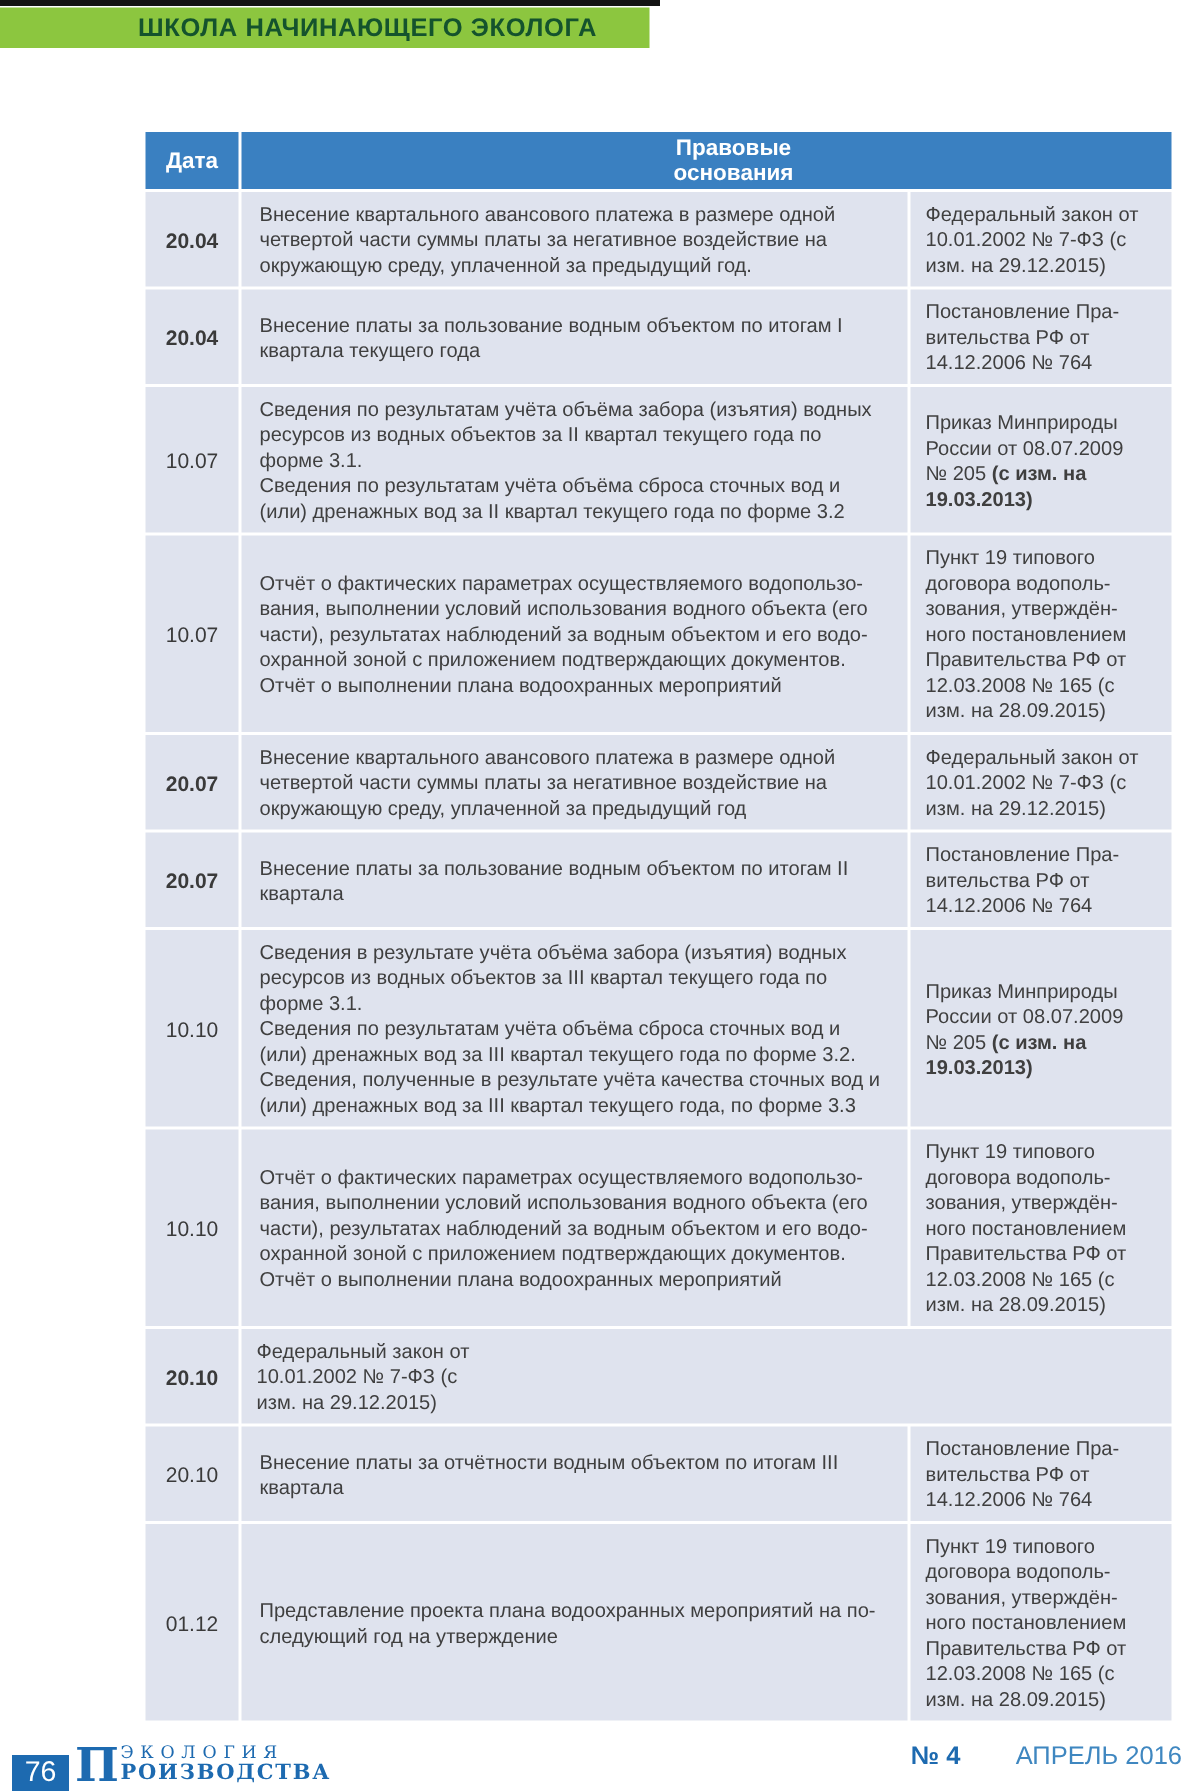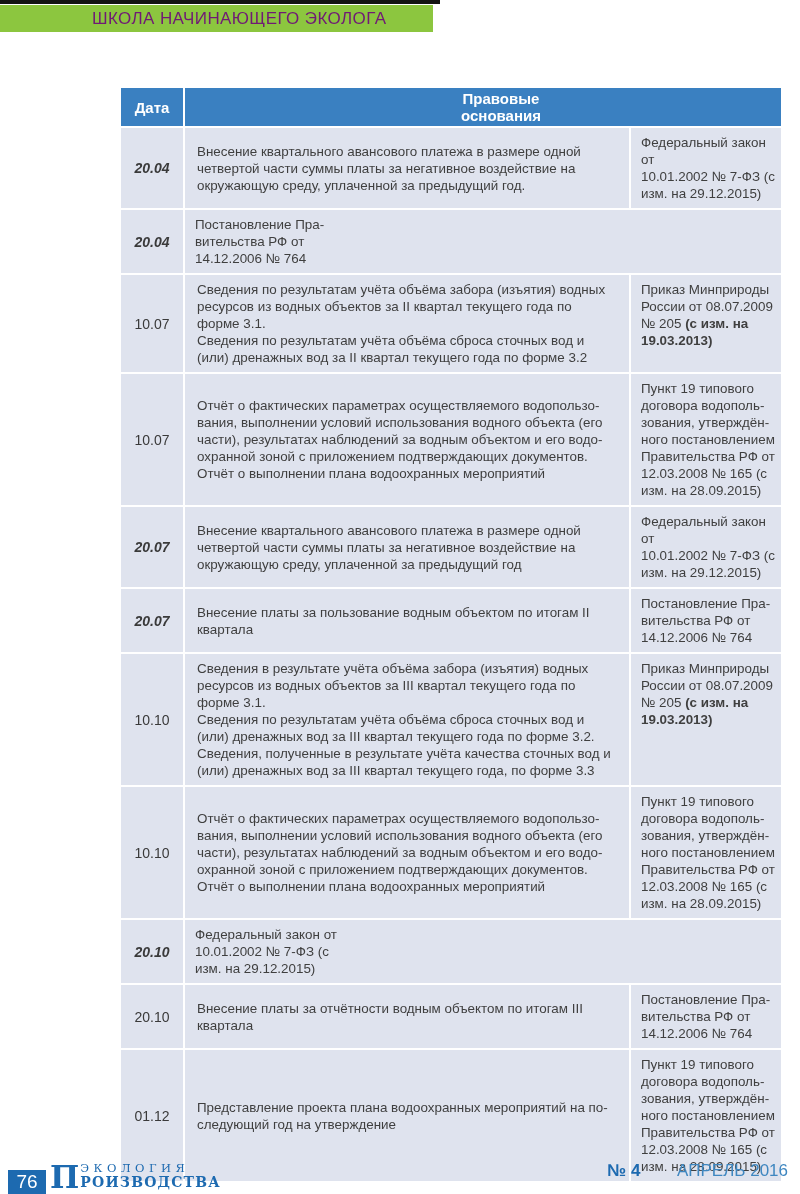--- a/index.html
+++ b/index.html
@@ -6,42 +6,42 @@
   .page{
     position:relative;width:800px;height:1194px;background:#fff;overflow:hidden;
     font-family:"Liberation Sans",sans-serif;
   }
   
   .top-black{position:absolute;top:0;left:0;width:440px;height:4px;background:#141414;}
   .banner{
     position:absolute;top:5px;left:0;width:433px;height:27px;background:var(--banner_green);
     display:flex;align-items:center;box-sizing:border-box;padding-left:92px;
   }
-  .banner-title{color:#701a75;font-weight:normal;font-size:17px;letter-spacing:.4px;white-space:nowrap;}
+  .banner-title{color:#14532d;font-weight:bold;font-size:17px;letter-spacing:.4px;white-space:nowrap;}
 
   
   .tbl{position:absolute;left:97px;top:88px;width:684px;}
   .tr{display:flex;margin-bottom:2px;}
   .cell{box-sizing:border-box;}
-  .c-date{width:62px;margin-right:2px;flex:none;margin-left:24px;}
+  .c-date{width:62px;margin-right:2px;flex:none;}
   .c-report{width:444px;margin-right:2px;flex:none;}
   .c-legal{flex:1;padding-left:36px;}
   .th{
     background:var(--header_blue);color:#fff;font-weight:bold;font-size:15px;line-height:17px;
     height:38px;display:flex;align-items:center;justify-content:center;text-align:center;
     white-space:pre-line;
   }
   .td{background:var(--row_bg);color:#3f3f3f;}
   .td-date{display:flex;align-items:center;justify-content:center;font-size:14px;color:#3a3a3a;}
-  .td-date.bold{font-weight:bold;font-style:italic;}
+  .td-date.bold{font-weight:bold;}
   .td-report{
     display:flex;align-items:center;font-size:13.4px;line-height:17px;
     padding:6px 6px 6px 12px;white-space:pre-line;
   }
-  .td-legal{display:flex;align-items:flex-start;font-size:13.4px;line-height:17px;padding:6px 4px 6px 10px;}
+  .td-legal{display:flex;align-items:center;font-size:13.4px;line-height:17px;padding:6px 4px 6px 10px;}
   .legal-wrap{white-space:pre-line;}
   .bold{font-weight:bold;}
 
   
   .footer{position:absolute;left:0;right:0;bottom:0;height:48px;}
   .pagenum{
     position:absolute;left:8px;bottom:0;width:38px;height:24px;background:var(--footer_blue);
     color:#fff;font-weight:normal;font-size:19px;display:flex;align-items:center;justify-content:center;
   }
   .logo{
@@ -80,20 +80,22 @@
 четвертой части суммы платы за негативное воздействие на
 окружающую среду, уплаченной за предыдущий год.</div>
           <div class="cell td td-legal c-legal">
             <span class="legal-wrap"><span>Федеральный закон от
 10.01.2002 № 7-ФЗ (с
 изм. на 29.12.2015)</span></span>
           </div>
         </div>
         <div class="tr">
           <div class="cell td td-date c-date bold">20.04</div>
+          <div class="cell td td-report c-report">Внесение платы за пользование водным объектом по итогам I
+квартала текущего года</div>
           <div class="cell td td-legal c-legal">
             <span class="legal-wrap"><span>Постановление Пра-
 вительства РФ от
 14.12.2006 № 764</span></span>
           </div>
         </div>
         <div class="tr">
           <div class="cell td td-date c-date">10.07</div>
           <div class="cell td td-report c-report">Сведения по результатам учёта объёма забора (изъятия) водных
 ресурсов из водных объектов за II квартал текущего года по

